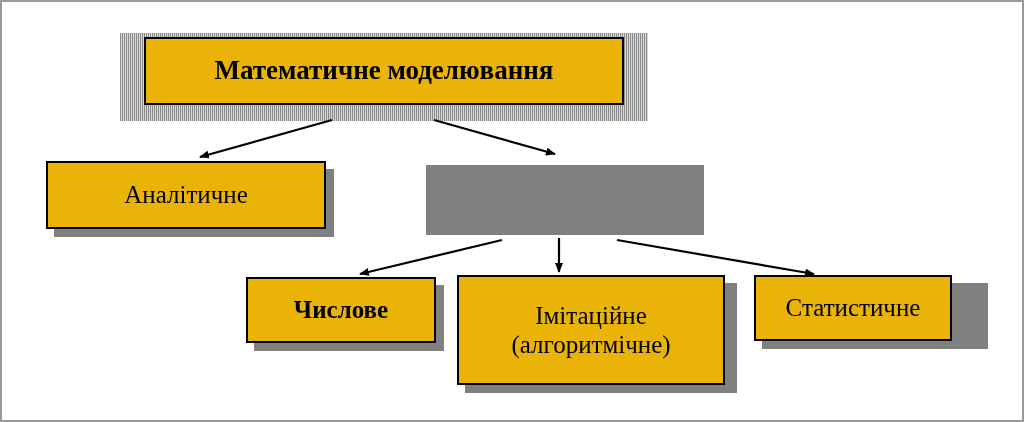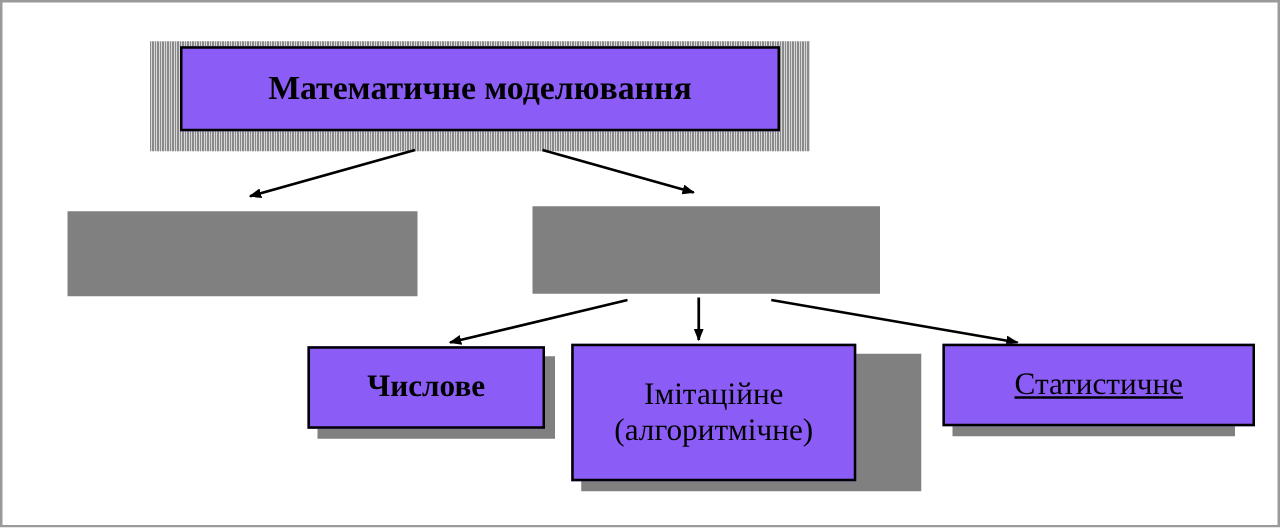--- a/index.html
+++ b/index.html
@@ -13,21 +13,21 @@
     height: 422px;
     background: #ffffff;
     border: 2px solid #9a9a9a;
     box-sizing: border-box;
     font-family: "Liberation Serif", serif;
     overflow: hidden;
   }
   .node {
     position: absolute;
     box-sizing: border-box;
-    background: #8b5cf6;
+    background: #eab308;
     border: 2px solid #000000;
     display: flex;
     align-items: center;
     justify-content: center;
     text-align: center;
     color: #000000;
     z-index: 3;
   }
   .node .label {
     display: block;
@@ -97,38 +97,37 @@
   }
   #numeric-shadow {
     left: 252px;
     top: 283px;
     width: 190px;
     height: 66px;
   }
   #imitation-node {
     left: 455px;
     top: 273px;
-    width: 228px;
+    width: 268px;
     height: 110px;
     font-size: 25px;
     font-family: Liberation Serif, serif;
   }
   #imitation-shadow {
     left: 463px;
     top: 281px;
     width: 272px;
     height: 110px;
   }
   #statistic-node {
     left: 752px;
     top: 273px;
-    width: 250px;
+    width: 198px;
     height: 66px;
     font-size: 25px;
-    text-decoration: underline;
   }
   #statistic-shadow {
     left: 760px;
     top: 281px;
     width: 226px;
     height: 66px;
   }
   #connectors {
     position: absolute;
     left: 0;
@@ -165,20 +164,23 @@
   <div id="analytic-shadow" class="shadow"></div>
   <div id="computer-shadow" class="shadow"></div>
   <div id="numeric-shadow" class="shadow"></div>
   <div id="imitation-shadow" class="shadow"></div>
   <div id="statistic-shadow" class="shadow"></div>
 
   <div id="root-node" class="node">
     <span class="label">Математичне моделювання</span>
   </div>
 
+  <div id="analytic-node" class="node">
+    <span class="label">Аналітичне</span>
+  </div>
 
 
   <div id="numeric-node" class="node">
     <span class="label">Числове</span>
   </div>
 
   <div id="imitation-node" class="node">
     <span class="label">Імітаційне
 (алгоритмічне)</span>
   </div>

